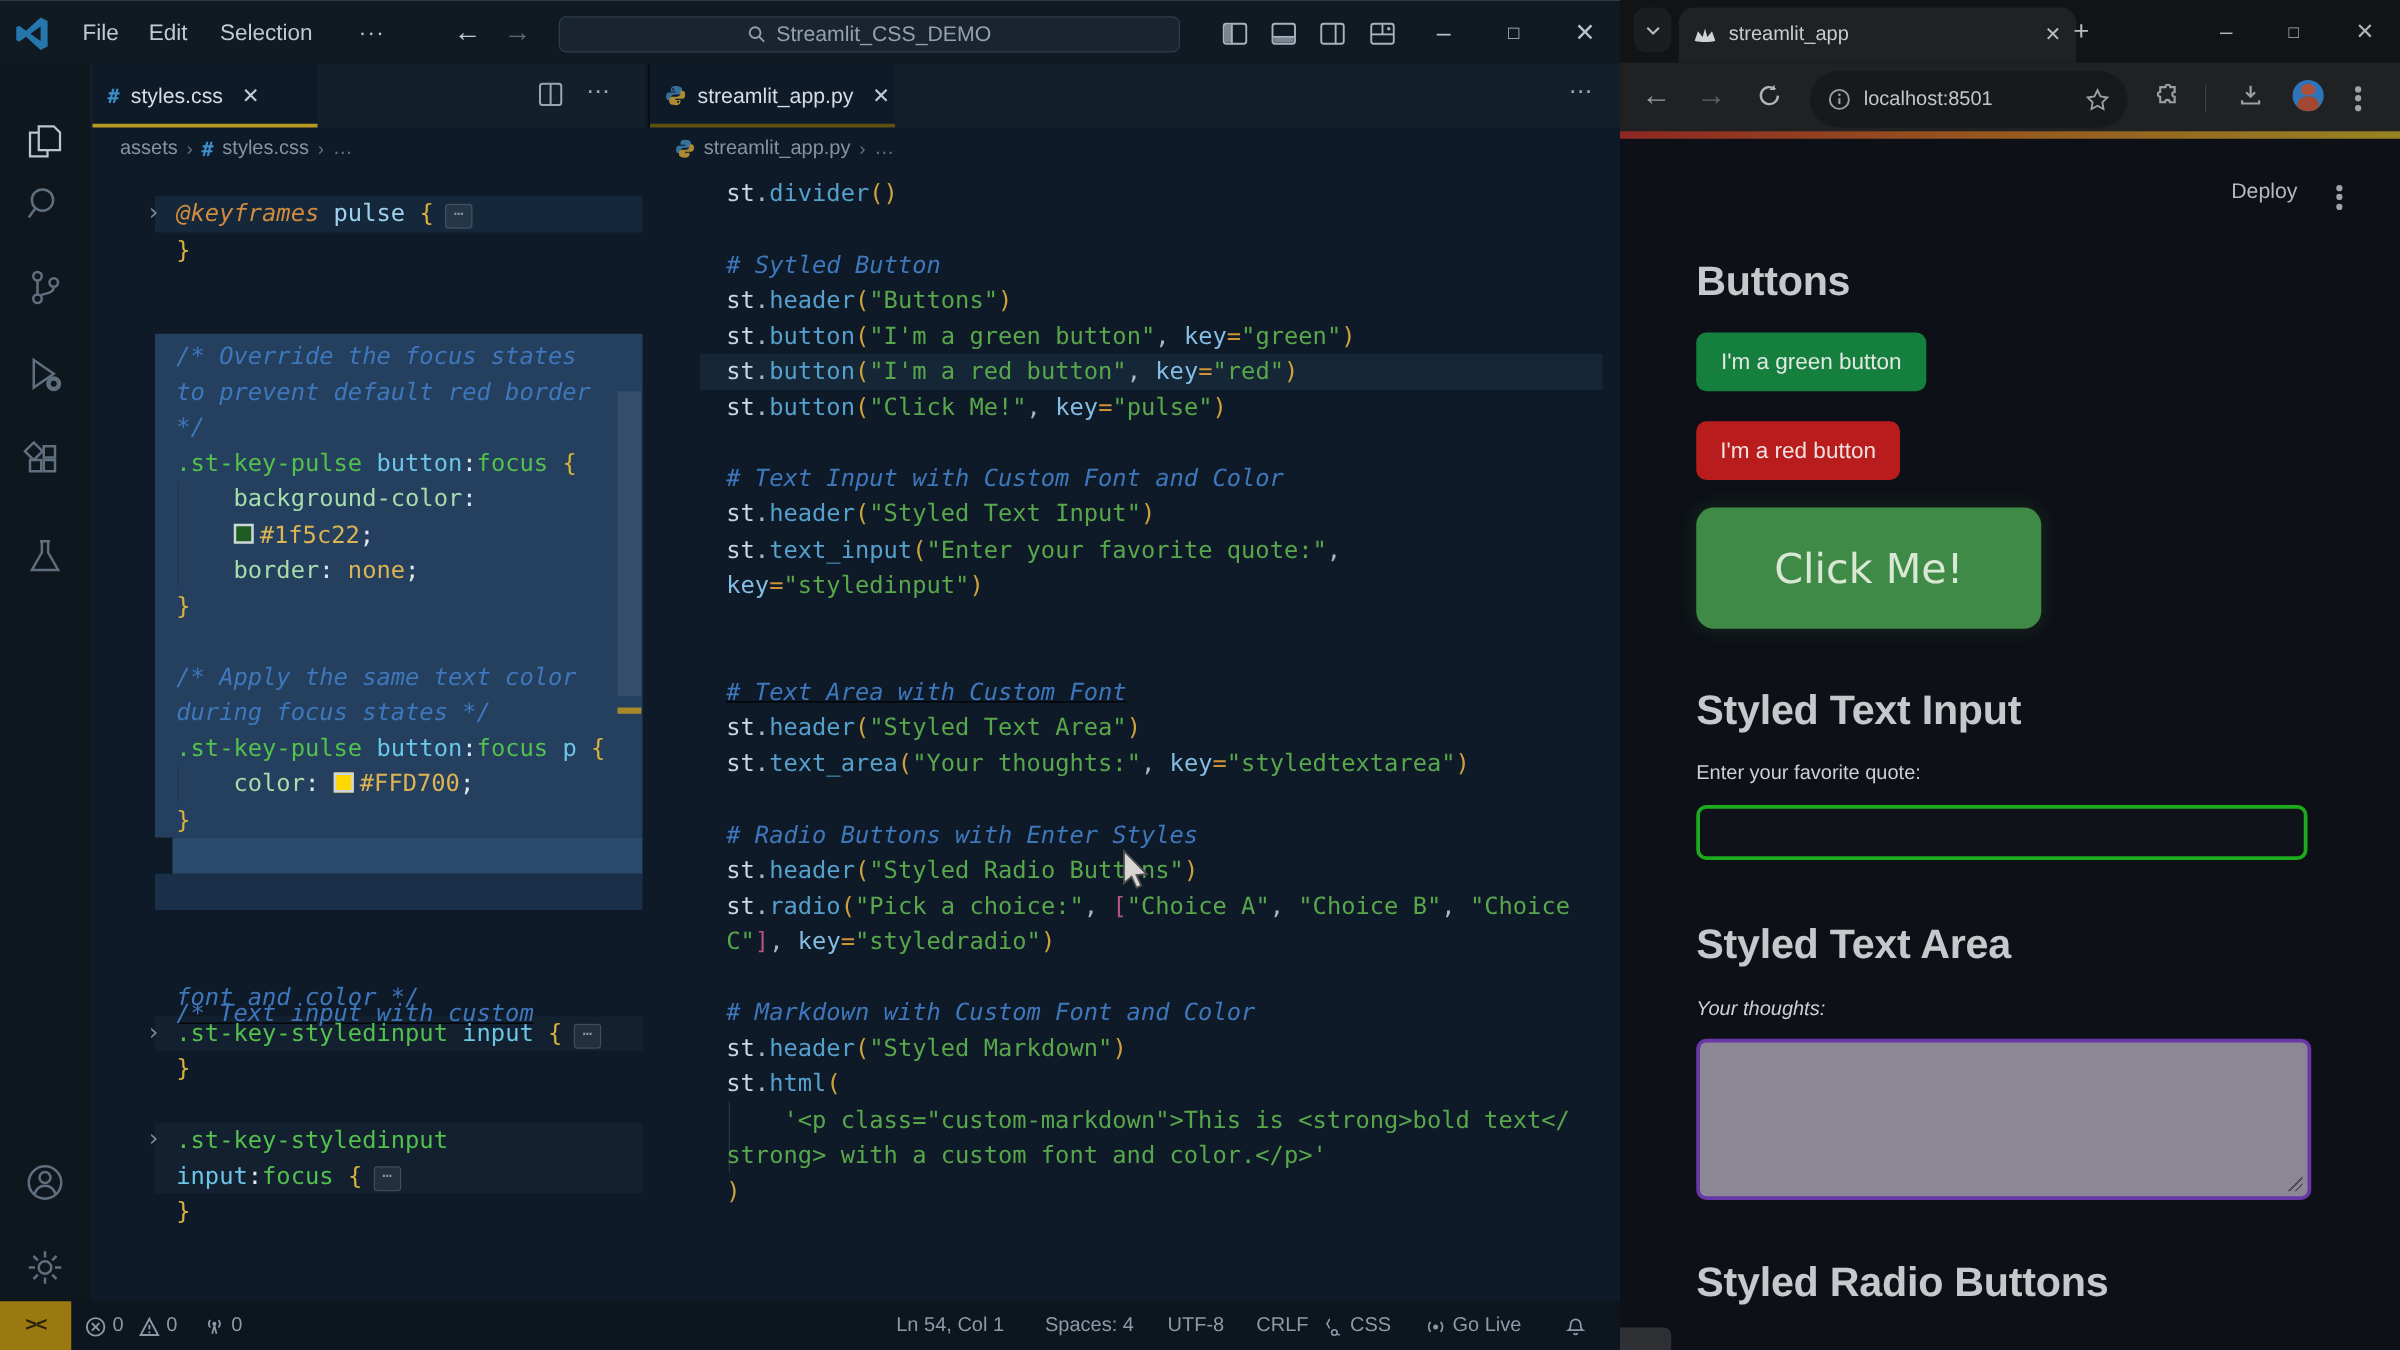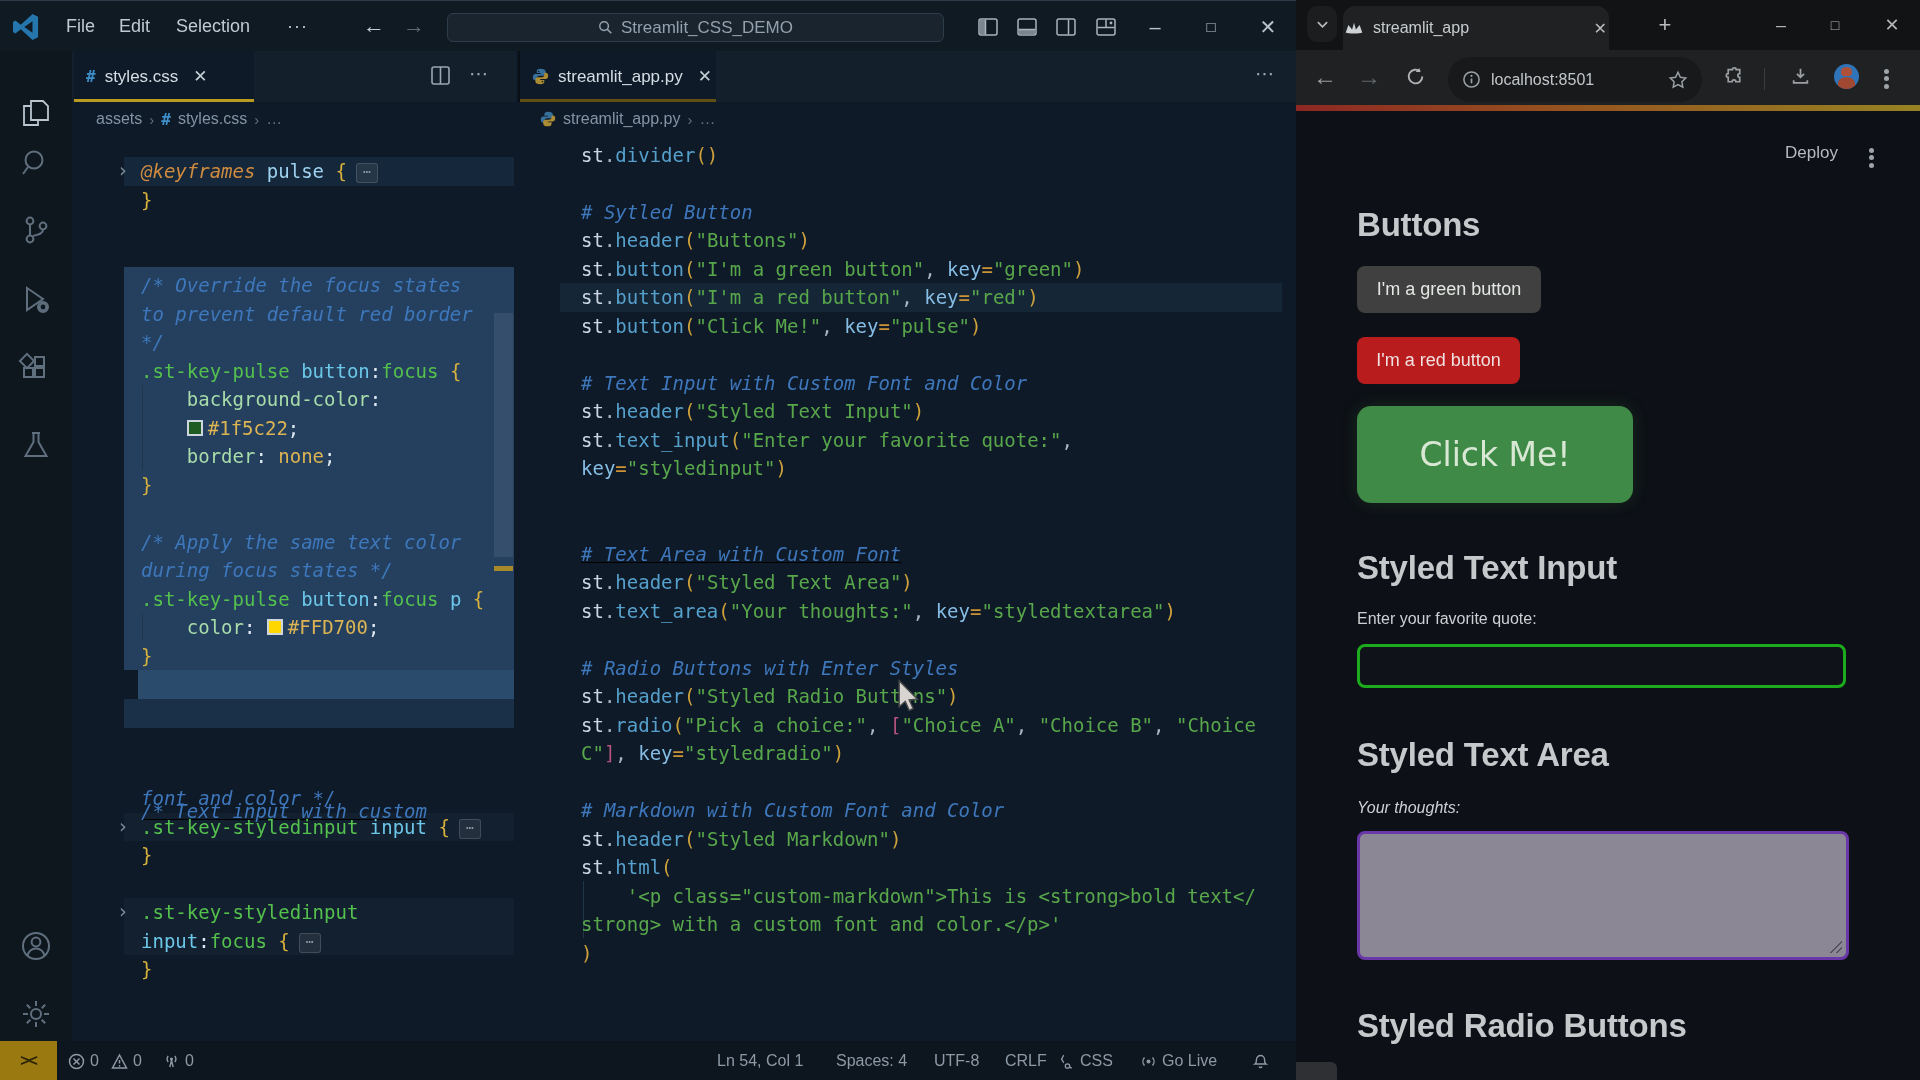--- a/index.html
+++ b/index.html
@@ -70,38 +70,38 @@
   .vs-statusbar .sb-abs { position:absolute; top:0; height:40px; display:flex; align-items:center; gap:5px; }
   .sb-remote { width:57px; background:#9a7a10 !important; color:#2a2206; font-weight:bold; font-size:16px; justify-content:center; letter-spacing:-1px; }
 
   
   .hl { position:absolute; }
 
   
   #browser { left:1296px; top:0; width:624px; height:1080px; background:#0d1016; }
   .br-tabstrip { left:0; top:0; width:624px; height:50px; background:#121314; }
   .br-tabsearch { left:11px; top:6px; width:30px; height:36px; border-radius:10px; background:#1b1d1e; color:#b9bcbe; display:flex; align-items:center; justify-content:center; }
-  .br-tab { left:47px; top:6px; width:266px; height:44px; background:#1f2123; border-radius:12px 12px 0 0; display:flex; align-items:center; padding:0 2px; gap:10px; }
+  .br-tab { left:47px; top:6px; width:318px; height:44px; background:#1f2123; border-radius:12px 12px 0 0; display:flex; align-items:center; padding:0 12px; gap:10px; }
   .br-tab-title { color:#c9ccce; font-size:16px; flex:1; }
   .br-tab-close { color:#b9bcbe; font-size:16px; }
   .br-newtab { left:356px; top:12px; width:26px; height:26px; color:#b9bcbe; font-size:22px; line-height:26px; text-align:center; }
   .br-win-btn { top:12px; width:26px; height:26px; color:#b0b3b5; font-size:18px; line-height:26px; text-align:center; }
   .br-toolbar { left:0; top:50px; width:624px; height:55px; background:#1f2123; }
   .br-nav { top:12px; width:30px; height:30px; color:#9a9ea1; font-size:24px; line-height:30px; text-align:center; }
   .br-urlbar { left:152px; top:7px; width:254px; height:45px; background:#17191b; border-radius:23px; display:flex; align-items:center; padding:0 14px; gap:10px; }
   .br-url { color:#c4c7ca; font-size:16px; flex:1; }
   .br-toolbar svg { display:block; }
   .br-decoration { left:0; top:105px; width:624px; height:6px; background:linear-gradient(90deg,#8e2723,#96551f 45%,#968323); }
 
   
   .st-deploy { color:#b6bac0; font-size:17px; }
   .st-header { color:#c6c9cb; font-size:33px; font-weight:600; letter-spacing:-0.2px; }
   .st-label { color:#cdd0d3; font-size:16px; }
   .st-btn { border-radius:8px; display:flex; align-items:center; justify-content:center; font-size:18px; }
-  .st-btn-green { background:#404040; color:#e3e7e3; }
+  .st-btn-green { background:#15803d; color:#e3e7e3; }
   .st-btn-red { background:#b91c1c; color:#f0e0e0; }
   .st-btn-pulse { background:#3f8a46; color:#d9e8d4; font-size:33px; border-radius:14px; box-shadow:0 0 18px rgba(90,200,100,0.14); font-family:"DejaVu Sans", sans-serif; }
   .st-input { background:#0f1319; border:3px solid #1cab1c; border-radius:8px; }
   .st-textarea { background:#8b8794; border:3px solid #6a37a8; border-radius:8px; }
   .st-kebab span { display:block; width:5px; height:5px; border-radius:50%; background:#9fa4a8; margin:2.5px auto; }
   .resize-handle { position:absolute; right:4px; bottom:4px; width:12px; height:12px;
     background:linear-gradient(135deg, transparent 50%, #55505e 50%, #55505e 58%, transparent 58%, transparent 72%, #55505e 72%, #55505e 80%, transparent 80%); }
   .br-statusbubble { left:1296px; top:1062px; width:41px; height:18px; background:#2e3033; border-radius:0 6px 0 0; }
 
   svg { overflow:visible; }

